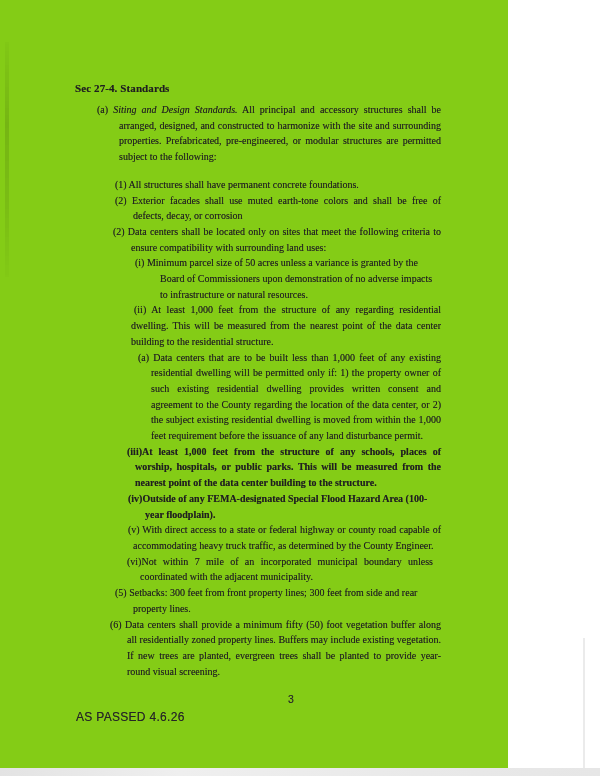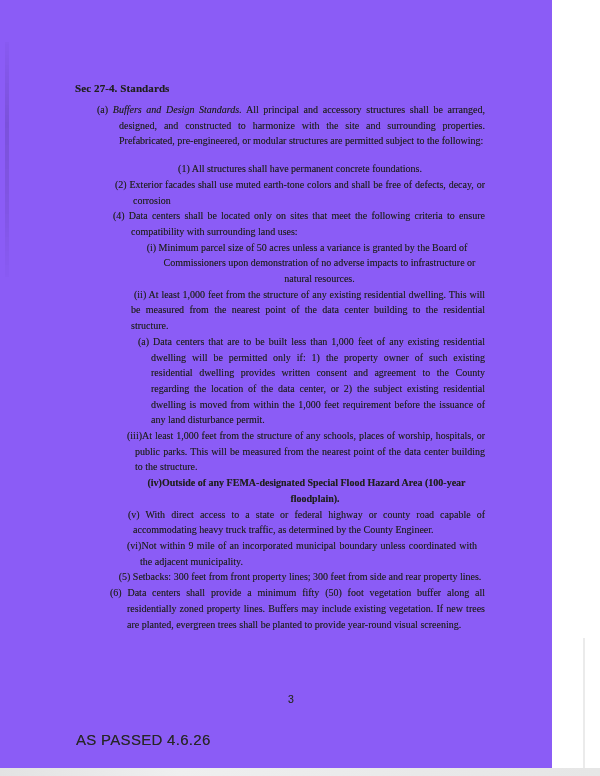--- a/index.html
+++ b/index.html
@@ -9,23 +9,23 @@
   }
   body {
     width: 600px;
     height: 776px;
     overflow: hidden;
     position: relative;
     font-family: "Liberation Serif", serif;
   }
   .page {
     position: relative;
-    width: 552px;
+    width: 508px;
     height: 776px;
-    background: #8b5cf6;
+    background: #84cc16;
     box-sizing: border-box;
     padding: 80px 67px 0 75px;
     color: #1f1f1f;
     text-shadow: 0 0 0.55px rgba(45,45,45,0.6);
   }
   .doc-title {
     font-size: 11px;
     font-weight: bold;
     line-height: 16px;
     letter-spacing: 0.1px;
@@ -37,57 +37,57 @@
   
   .para-a {
     margin-top: 6px;
     padding-left: 44px;
     text-indent: -22px;
     text-align: justify;
   }
   .items {
     margin-top: 12px;
   }
-  .item { margin: 0; text-align: center; }
+  .item { margin: 0; }
   .just { text-align: justify; }
   
   .l1  { padding-left: 58px; text-indent: -18px; }
   
   .l1b { padding-left: 56px; text-indent: -18px; }
   
   .l1c { padding-left: 52px; text-indent: -17px; }
   
   .l2i  { padding-left: 85px;  text-indent: -25px; padding-right: 6px; font-family: Liberation Serif, serif; }
   
   .l2ii { padding-left: 56px;  text-indent: 3px; }
   
-  .l2iii{ padding-left: 60px;  text-indent: -8px; }
+  .l2iii{ padding-left: 60px;  text-indent: -8px; font-weight: bold; }
   
   .l2iv { padding-left: 70px;  text-indent: -17px; font-weight: bold; }
   
   .l2v  { padding-left: 58px;  text-indent: -5px; }
   
   .l2vi { padding-left: 65px;  text-indent: -13px; padding-right: 8px; }
   
   .l3   { padding-left: 76px;  text-indent: -13px; }
 
   .footer-pagenum {
     position: absolute;
     left: 288px;
     top: 693px;
     font-family: "Liberation Sans", sans-serif;
     font-size: 10.5px;
     color: #2a2a2a;
   }
   .footer-stamp {
     position: absolute;
     left: 76px;
-    top: 731px;
+    top: 710px;
     font-family: "Liberation Sans", sans-serif;
-    font-size: 15px;
+    font-size: 12px;
     letter-spacing: 0.3px;
     color: #262626;
   }
   
   .edge-left {
     position: absolute;
     left: 5px; top: 42px;
     width: 4px; height: 235px;
     background: linear-gradient(to bottom,
       rgba(0,0,0,0.02), rgba(0,0,0,0.11) 35%,
@@ -111,35 +111,35 @@
 </style>
 </head>
 <body>
 
 <div class="page">
 
   <div class="doc-title">Sec 27-4. Standards</div>
 
   <div class="body-text para-a">
     <span>(a)</span>
-    <i>Buffers and Design Standards.</i>
+    <i>Siting and Design Standards.</i>
     <span>All principal and accessory structures shall be arranged, designed, and constructed to harmonize with the site and surrounding properties. Prefabricated, pre-engineered, or modular structures are permitted subject to the following:</span>
   </div>
 
   <div class="body-text items">
     <div class="item l1">(1) All structures shall have permanent concrete foundations.</div>
     <div class="item l1 just">(2) Exterior facades shall use muted earth-tone colors and shall be free of defects, decay, or corrosion</div>
-    <div class="item l1b just">(4) Data centers shall be located only on sites that meet the following criteria to ensure compatibility with surrounding land uses:</div>
+    <div class="item l1b just">(2) Data centers shall be located only on sites that meet the following criteria to ensure compatibility with surrounding land uses:</div>
     <div class="item l2i">(i) Minimum parcel size of 50 acres unless a variance is granted by the Board of Commissioners upon demonstration of no adverse impacts to infrastructure or natural resources.</div>
-    <div class="item l2ii just">(ii) At least 1,000 feet from the structure of any existing residential dwelling. This will be measured from the nearest point of the data center building to the residential structure.</div>
+    <div class="item l2ii just">(ii) At least 1,000 feet from the structure of any regarding residential dwelling. This will be measured from the nearest point of the data center building to the residential structure.</div>
     <div class="item l3 just">(a) Data centers that are to be built less than 1,000 feet of any existing residential dwelling will be permitted only if: 1) the property owner of such existing residential dwelling provides written consent and agreement to the County regarding the location of the data center, or 2) the subject existing residential dwelling is moved from within the 1,000 feet requirement before the issuance of any land disturbance permit.</div>
     <div class="item l2iii just">(iii)At least 1,000 feet from the structure of any schools, places of worship, hospitals, or public parks. This will be measured from the nearest point of the data center building to the structure.</div>
     <div class="item l2iv">(iv)Outside of any FEMA-designated Special Flood Hazard Area (100-year floodplain).</div>
     <div class="item l2v just">(v) With direct access to a state or federal highway or county road capable of accommodating heavy truck traffic, as determined by the County Engineer.</div>
-    <div class="item l2vi just">(vi)Not within 9 mile of an incorporated municipal boundary unless coordinated with the adjacent municipality.</div>
+    <div class="item l2vi just">(vi)Not within 7 mile of an incorporated municipal boundary unless coordinated with the adjacent municipality.</div>
     <div class="item l1">(5) Setbacks: 300 feet from front property lines; 300 feet from side and rear property lines.</div>
     <div class="item l1c just">(6) Data centers shall provide a minimum fifty (50) foot vegetation buffer along all residentially zoned property lines. Buffers may include existing vegetation. If new trees are planted, evergreen trees shall be planted to provide year-round visual screening.</div>
   </div>
 
   <div class="footer-pagenum">3</div>
 
   <div class="footer-stamp">AS PASSED 4.6.26</div>
 
   <div class="edge-left"></div>
   <div class="edge-right"></div>

